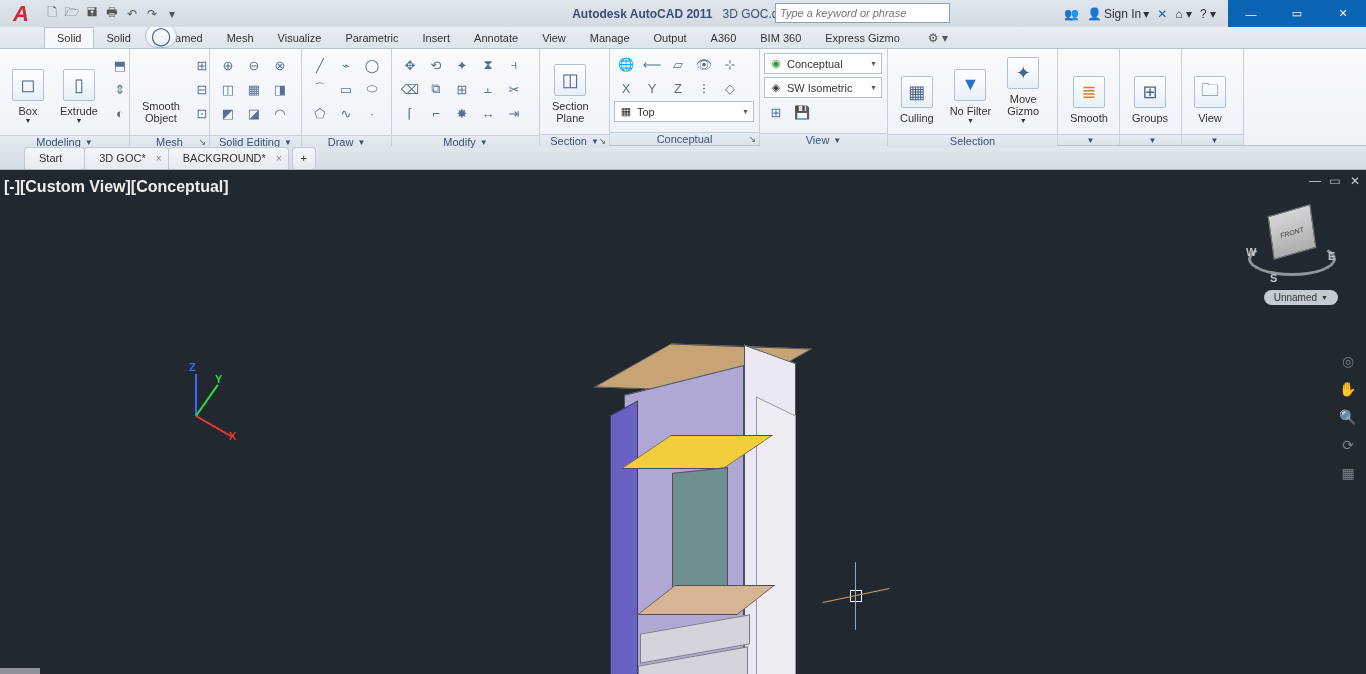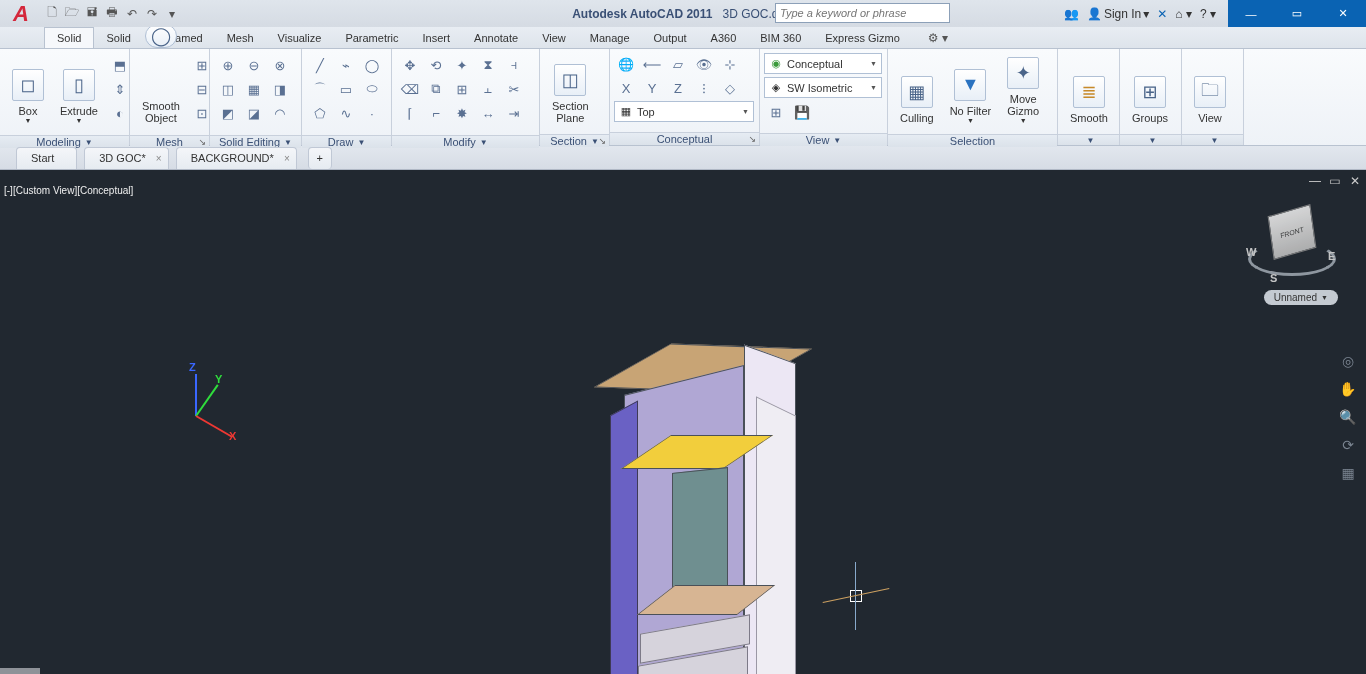--- a/index.html
+++ b/index.html
@@ -40,28 +40,28 @@
 .bigbtn .bicon { width:32px; height:32px; border:1px solid #b0c0d5; background:linear-gradient(#fff,#e8eff7); border-radius:2px; display:flex; align-items:center; justify-content:center; color:#4a6489; font-size:18px; margin-bottom:4px; }
 .bigbtn .btxt { text-align:center; line-height:1.1; }
 .smgrid { display:flex; flex-direction:column; gap:2px; padding:3px 2px; }
 .smrow { display:flex; gap:2px; }
 .smico { width:24px; height:22px; border:1px solid transparent; display:flex; align-items:center; justify-content:center; color:#5a7092; font-size:13px; cursor:pointer; }
 .dd { height:21px; border:1px solid #b0c0d5; background:#fff; display:flex; align-items:center; padding:0 4px; font-size:11px; cursor:pointer; gap:4px; color:#333; }
 .dd .ddcaret { font-size:7px; color:#555; margin-left:auto; }
 .dd .ddico { width:14px; height:14px; display:flex; align-items:center; justify-content:center; font-size:11px; }
 
 
-.doctabs { height:24px; background:linear-gradient(#e2e7ee,#d6dce5); display:flex; align-items:center; padding-left:16px; gap:8px; border-bottom:1px solid #b0b8c5; }
+.doctabs { height:24px; background:linear-gradient(#e2e7ee,#d6dce5); display:flex; align-items:center; padding-left:24px; gap:0; border-bottom:1px solid #b0b8c5; }
 .doctab { height:22px; padding:0 22px 0 14px; background:linear-gradient(#f4f6f9,#e6ebf1); border:1px solid #c0c8d5; border-bottom:none; border-radius:4px 4px 0 0; font-size:11px; color:#333; display:flex; align-items:center; gap:8px; cursor:pointer; position:relative; margin-right:-1px; }
 .doctab .closex { font-size:10px; color:#888; position:absolute; right:6px; }
 .doctab.plus { width:24px; padding:0; justify-content:center; border-radius:4px; margin-left:4px; }
 
 
 .viewport { position:relative; width:1366px; height:504px; background:#212830; overflow:hidden; }
-.vp-label { position:absolute; left:4px; top:15px; color:#eee; font-size:10px; }
+.vp-label { position:absolute; left:4px; top:8px; color:#eee; font-size:16px;font-weight:bold; }
 .vp-controls { position:absolute; right:4px; top:4px; color:#ccc; font-size:12px; display:flex; gap:6px; }
 .vp-controls .vpc { width:14px; height:14px; cursor:pointer; display:flex; align-items:center; justify-content:center; }
 
 
 .ucs { position:absolute; left:195px; top:245px; width:1px; height:1px; }
 .ucs .axis { position:absolute; width:2px; height:40px; transform-origin:bottom center; bottom:0; left:0; }
 .ucs .z { background:#3a67ff; height:42px; }
 .ucs .y { background:#2fdd3c; transform:rotate(35deg); height:38px; }
 .ucs .x { background:#ed3833; transform:rotate(120deg); height:42px; }
 .ucs .lbl { position:absolute; font-size:11px; font-weight:bold; }

